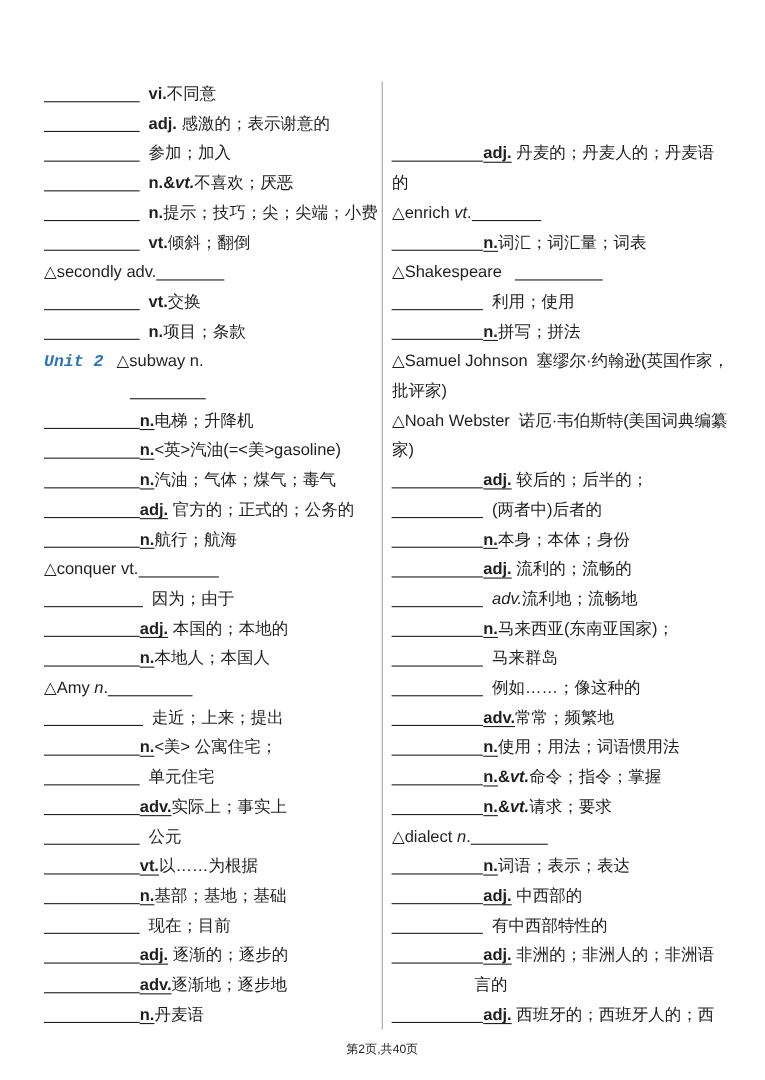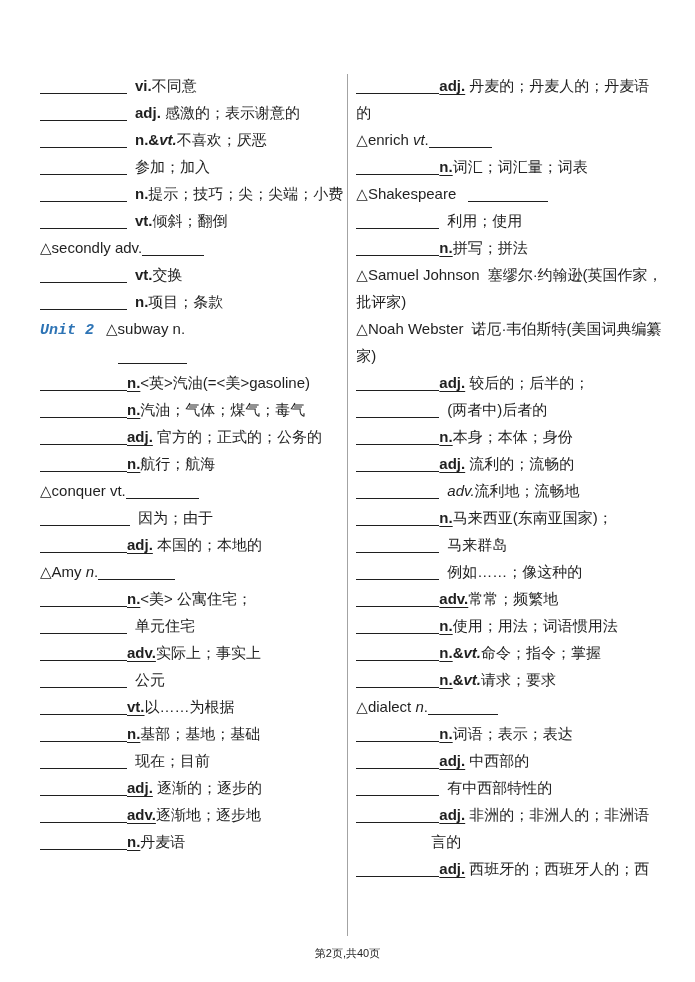--- a/index.html
+++ b/index.html
@@ -2,21 +2,21 @@
 <html><head>
 <meta charset="utf-8">
 <style>
   html,body{margin:0;padding:0;}
   body{
     width:695px;height:982px;background:#ffffff;
     font-family:"Liberation Sans","DejaVu Sans",sans-serif;
     color:#1f1f1f;overflow:hidden;position:relative;
   }
   .page{position:relative;width:695px;height:982px;}
-  .cols{position:absolute;top:72px;left:0;display:flex;width:695px;}
+  .cols{position:absolute;top:72px;left:0;display:flex;width:695px;align-items:flex-end;}
   .col{box-sizing:border-box;}
   .col-left{width:347px;padding-left:40px;}
   .col-right{width:408px;padding-left:13px;}
   .divider{position:absolute;left:347px;top:74px;height:862px;width:1px;background:#a3a3a3;}
   .row{height:27px;line-height:27px;white-space:nowrap;font-size:15px;}
   .bl{display:inline-block;height:14px;border-bottom:1.4px solid #1f1f1f;vertical-align:-3px;}
   .p{font-weight:bold;}
   .i{font-style:italic;}
   .u{text-decoration:underline;text-underline-offset:3px;text-decoration-thickness:1.3px;}
   .g{margin-left:8px;}
@@ -26,37 +26,40 @@
 </style>
 </head>
 <body>
 
 <div class="page">
   <div class="divider"></div>
   <div class="cols">
     <div class="col col-left" id="col-left">
         <div class="row"><span class="bl" style="width: 87px;"></span><span class="p g">vi.</span><span class="">不同意</span></div>
         <div class="row"><span class="bl" style="width: 87px;"></span><span class="p g">adj.</span><span class=""> 感激的；表示谢意的</span></div>
+        <div class="row"><span class="bl" style="width: 87px;"></span><span class="g">参加；加入</span></div>
         <div class="row"><span class="bl" style="width: 87px;"></span><span class="p g">n.&amp;</span><span class="p i">vt.</span><span class="">不喜欢；厌恶</span></div>
-        <div class="row"><span class="bl" style="width: 87px;"></span><span class="g">参加；加入</span></div>
         <div class="row"><span class="bl" style="width: 87px;"></span><span class="p g">n.</span><span class="">提示；技巧；尖；尖端；小费</span></div>
         <div class="row"><span class="bl" style="width: 87px;"></span><span class="p g">vt.</span><span class="">倾斜；翻倒</span></div>
         <div class="row"><span class="">△secondly adv.</span><span class="bl" style="width: 62px;"></span></div>
         <div class="row"><span class="bl" style="width: 87px;"></span><span class="p g">vt.</span><span class="">交换</span></div>
         <div class="row"><span class="bl" style="width: 87px;"></span><span class="p g">n.</span><span class="">项目；条款</span></div>
         <div class="row"><span class="blue">Unit 2</span><span class="g2">△subway n.</span></div>
         <div class="row" style="padding-left: 78px;"><span class="bl" style="width: 69px;"></span></div>
+        <div class="row"><span class="bl" style="width: 87px;"></span><span class="p u">n.</span><span class="">电梯；升降机</span></div>
         <div class="row"><span class="bl" style="width: 87px;"></span><span class="p u">n.</span><span class="">&lt;英&gt;汽油(=&lt;美&gt;gasoline)</span></div>
         <div class="row"><span class="bl" style="width: 87px;"></span><span class="p u">n.</span><span class="">汽油；气体；煤气；毒气</span></div>
         <div class="row"><span class="bl" style="width: 87px;"></span><span class="p u">adj.</span><span class=""> 官方的；正式的；公务的</span></div>
         <div class="row"><span class="bl" style="width: 87px;"></span><span class="p u">n.</span><span class="">航行；航海</span></div>
         <div class="row"><span class="">△conquer vt.</span><span class="bl" style="width: 73px;"></span></div>
         <div class="row"><span class="bl" style="width: 90px;"></span><span class="g">因为；由于</span></div>
         <div class="row"><span class="bl" style="width: 87px;"></span><span class="p u">adj.</span><span class=""> 本国的；本地的</span></div>
+        <div class="row"><span class="bl" style="width: 87px;"></span><span class="p u">n.</span><span class="">本地人；本国人</span></div>
         <div class="row"><span class="">△Amy </span><span class="i">n</span><span class="">.</span><span class="bl" style="width: 77px;"></span></div>
+        <div class="row"><span class="bl" style="width: 90px;"></span><span class="g">走近；上来；提出</span></div>
         <div class="row"><span class="bl" style="width: 87px;"></span><span class="p u">n.</span><span class="">&lt;美&gt; 公寓住宅；</span></div>
         <div class="row"><span class="bl" style="width: 87px;"></span><span class="g">单元住宅</span></div>
         <div class="row"><span class="bl" style="width: 87px;"></span><span class="p u">adv.</span><span class="">实际上；事实上</span></div>
         <div class="row"><span class="bl" style="width: 87px;"></span><span class="g">公元</span></div>
         <div class="row"><span class="bl" style="width: 87px;"></span><span class="p u">vt.</span><span class="">以……为根据</span></div>
         <div class="row"><span class="bl" style="width: 87px;"></span><span class="p u">n.</span><span class="">基部；基地；基础</span></div>
         <div class="row"><span class="bl" style="width: 87px;"></span><span class="g">现在；目前</span></div>
         <div class="row"><span class="bl" style="width: 87px;"></span><span class="p u">adj.</span><span class=""> 逐渐的；逐步的</span></div>
         <div class="row"><span class="bl" style="width: 87px;"></span><span class="p u">adv.</span><span class="">逐渐地；逐步地</span></div>
         <div class="row"><span class="bl" style="width: 87px;"></span><span class="p u">n.</span><span class="">丹麦语</span></div>

